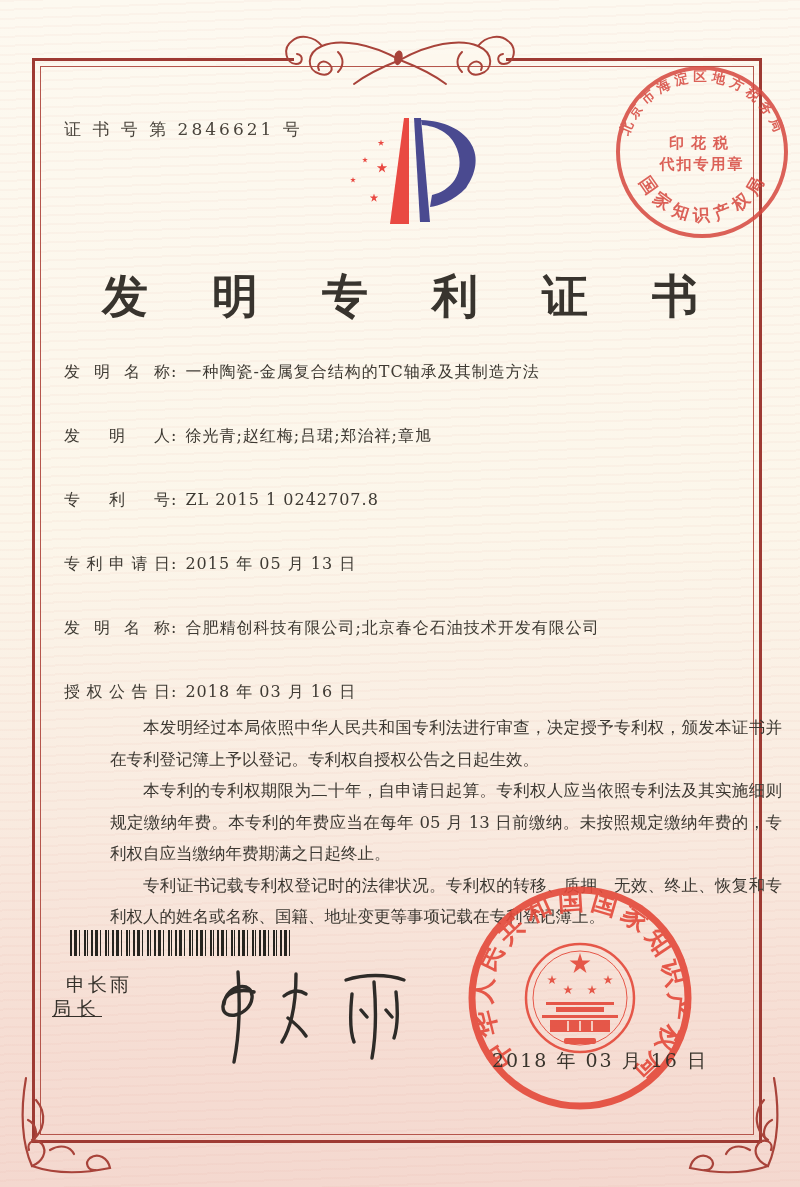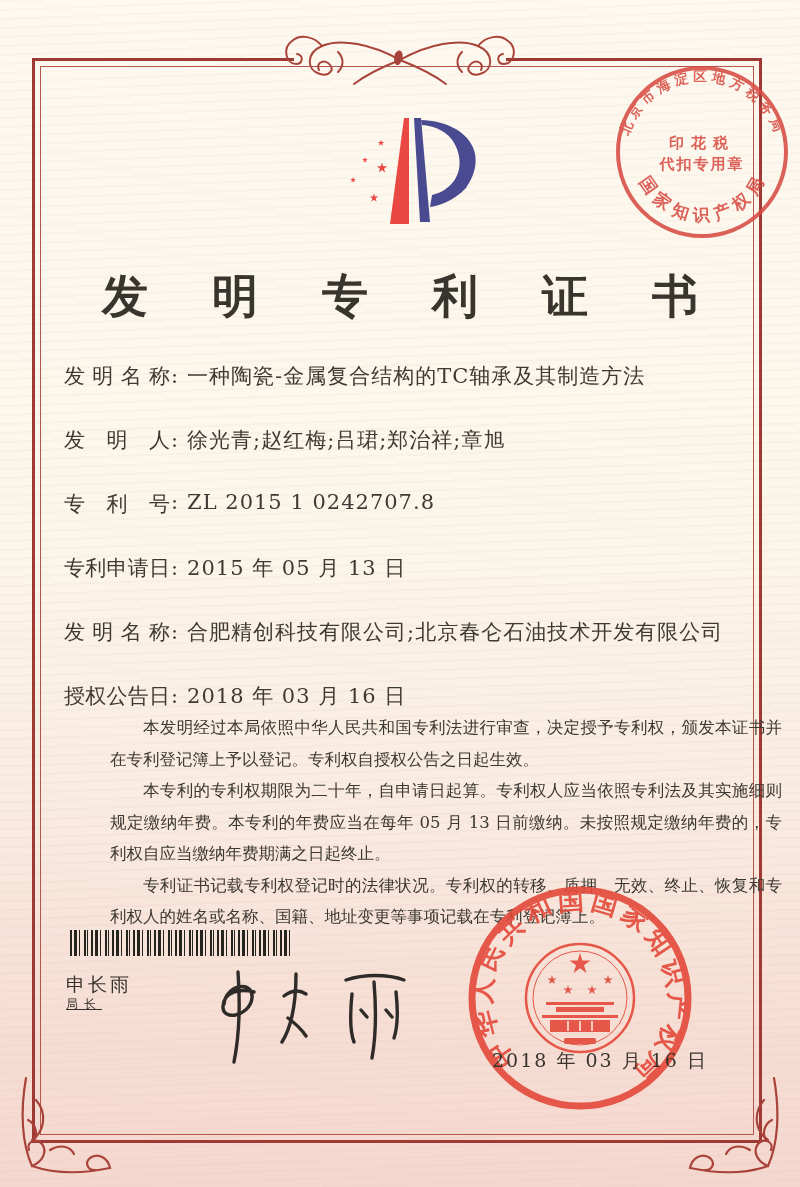--- a/index.html
+++ b/index.html
@@ -12,37 +12,37 @@
     overflow:hidden;}
   
   .frame-outer{position:absolute;left:32px;top:58px;width:730px;height:1085px;
     border:3px solid #9e3a33;box-sizing:border-box;}
   .frame-inner{position:absolute;left:5px;top:5px;right:5px;bottom:5px;
     border:1px solid #b5564c;}
   .abs{position:absolute;}
   .cert-number{left:64px;top:118px;font-size:17px;letter-spacing:3px;color:#4a443c;}
   .title{left:0;top:238px;width:800px;text-align:center;font-size:46px;font-weight:600;
     color:#38342e;letter-spacing:24px;text-indent:24px;margin-top:28px;}
-  .fields{left:64px;top:362px;width:672px;font-size:21px;color:#3e3a33;}
+  .fields{left:64px;top:362px;width:672px;font-size:16px;color:#3e3a33;}
   .field-row{height:64px;white-space:nowrap;}
   .field-label{display:inline-block;width:106px;text-align:justify;text-align-last:justify;
     text-justify:inter-character;vertical-align:top;}
   .field-colon{margin-left:1px;}
   .field-value{margin-left:9px;letter-spacing:1px;}
   .body-text{left:64px;top:712px;width:672px;font-size:16.5px;line-height:31.5px;
     color:#3c3832;text-align:justify;margin-left:46px;}
   .body-text p{margin:0;text-indent:2em;}
   .barcode{left:70px;top:930px;width:222px;height:26px;
     background:repeating-linear-gradient(90deg,
       #26241f 0 2px, rgba(0,0,0,0) 2px 4px,
       #26241f 4px 7px, rgba(0,0,0,0) 7px 9px,
       #26241f 9px 10px, rgba(0,0,0,0) 10px 14px,
       #26241f 14px 16px, rgba(0,0,0,0) 16px 17px,
       #26241f 17px 18px, rgba(0,0,0,0) 18px 21px);}
-  .officer-title{left:66px;top:996px;font-size:12px;color:#34302a;letter-spacing:6px;
+  .officer-title{left:52px;top:996px;font-size:19px;color:#34302a;letter-spacing:6px;
     font-family:"Liberation Sans",sans-serif;text-decoration:underline;}
   .officer-name{left:66px;top:972px;font-size:19px;color:#34302a;letter-spacing:3px;
     font-family:"Liberation Sans",sans-serif;}
   .issue-date{left:492px;top:1048px;font-size:19px;color:#39342c;letter-spacing:2px;z-index:6;}
   .seal-registry{left:462px;top:880px;z-index:5;}
   .seal-tax{left:608px;top:58px;z-index:5;}
   .logo{left:338px;top:92px;}
   .ornament-top{left:268px;top:26px;}
   .corner-bl{left:16px;top:1072px;}
   .corner-br{left:684px;top:1072px;transform:scaleX(-1);}
@@ -83,20 +83,21 @@
   <svg class="abs corner-br" width="100" height="108" viewBox="0 0 100 108">
     <g stroke="#a8433a" stroke-width="2.2" fill="none" stroke-linecap="round">
       <path d="M10,6 C4,40 6,72 16,94 C26,90 32,80 26,72 C20,65 10,70 13,78"></path>
       <path d="M16,94 C42,103 70,101 94,96 C92,86 82,80 74,86 C68,91 72,99 80,98"></path>
       <path d="M20,28 C32,42 28,60 16,68"></path>
       <path d="M34,78 C44,72 54,74 58,82"></path>
       <path d="M12,48 C20,52 22,62 18,68"></path>
     </g>
   </svg>
 
+  <div class="abs cert-number">证 书 号 第 2846621 号</div>
 
   <svg class="abs logo" width="168" height="136" viewBox="0 0 168 136">
     <symbol id="star" viewBox="-10 -10 20 20">
       <polygon points="0,-10 2.2,-3.1 9.5,-3.1 3.6,1.2 5.9,8.1 0,3.8 -5.9,8.1 -3.6,1.2 -9.5,-3.1 -2.2,-3.1"></polygon>
     </symbol>
     <g fill="#e94942">
       <use href="#star" x="39.5" y="47.5" width="7" height="7"></use>
       <use href="#star" x="24" y="65" width="6" height="6"></use>
       <use href="#star" x="12" y="85" width="6" height="6"></use>
       <use href="#star" x="38.5" y="70.5" width="11" height="11"></use>

